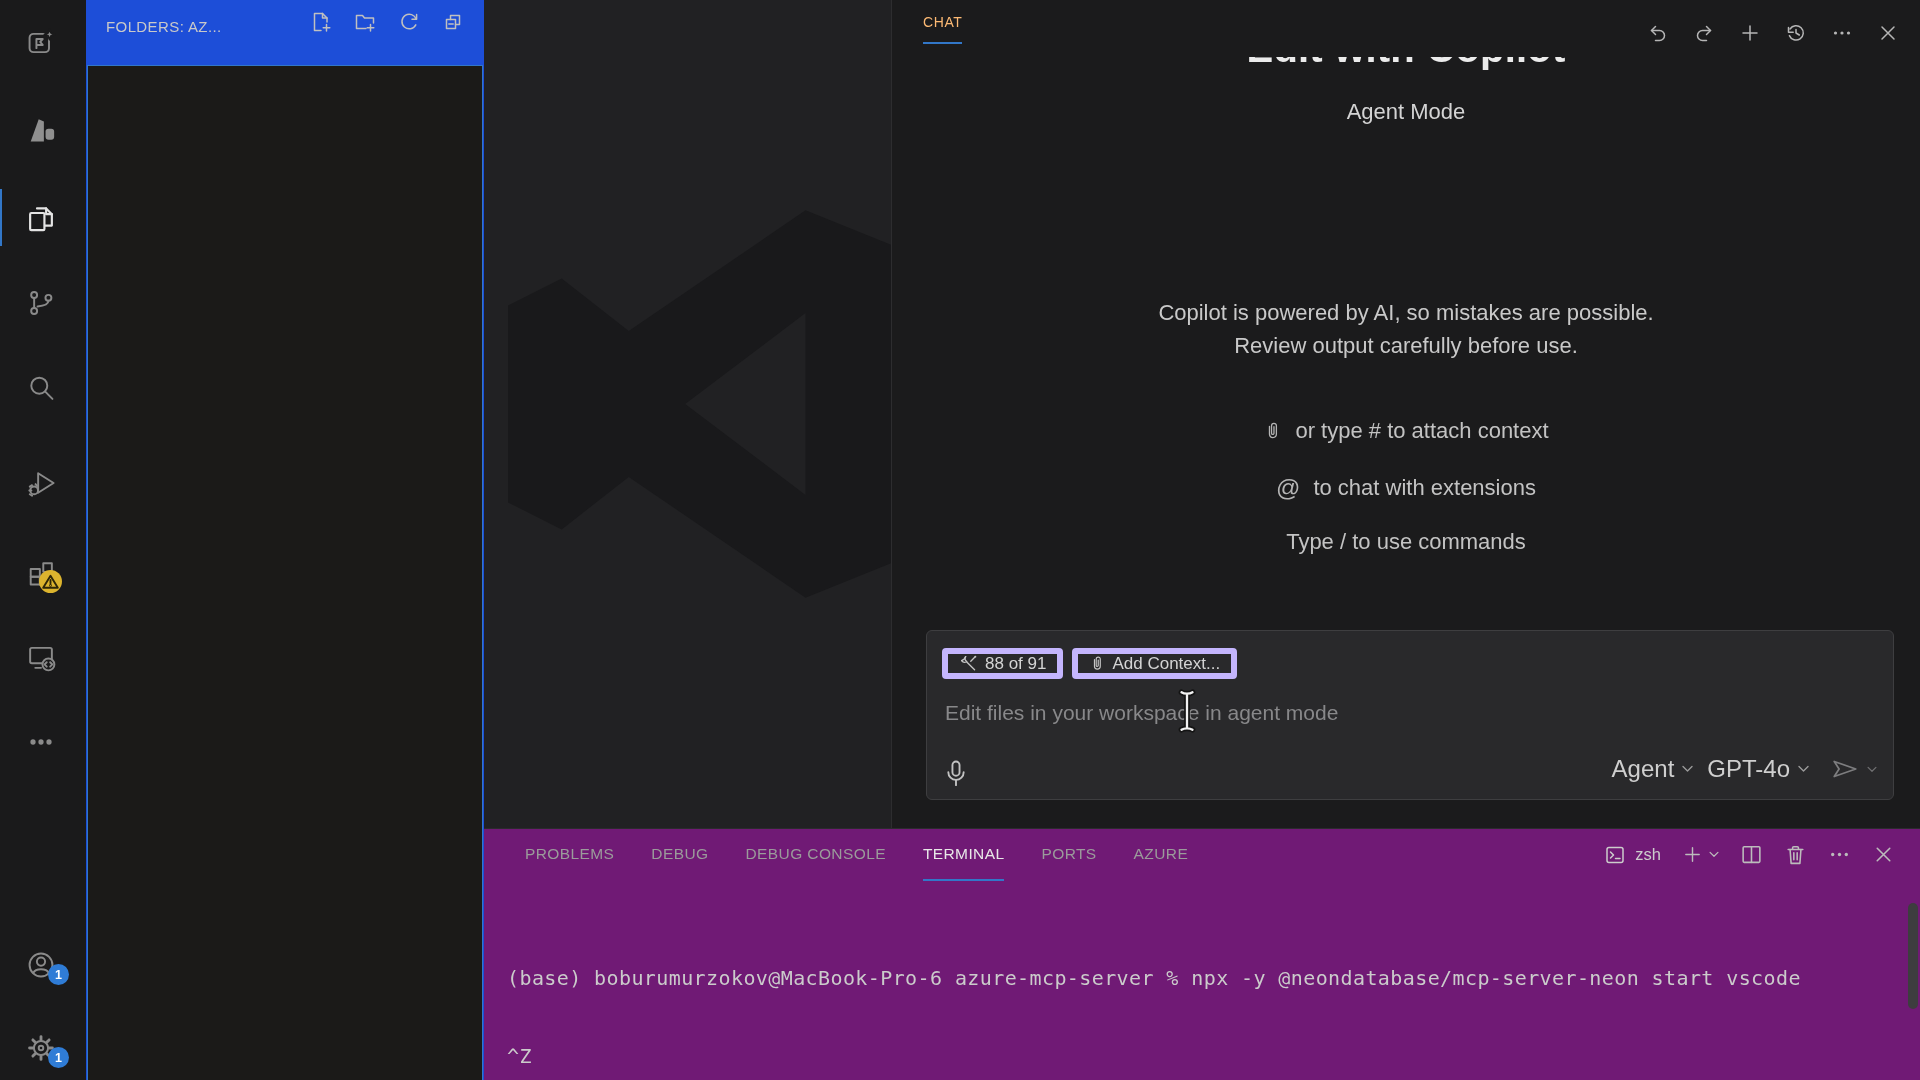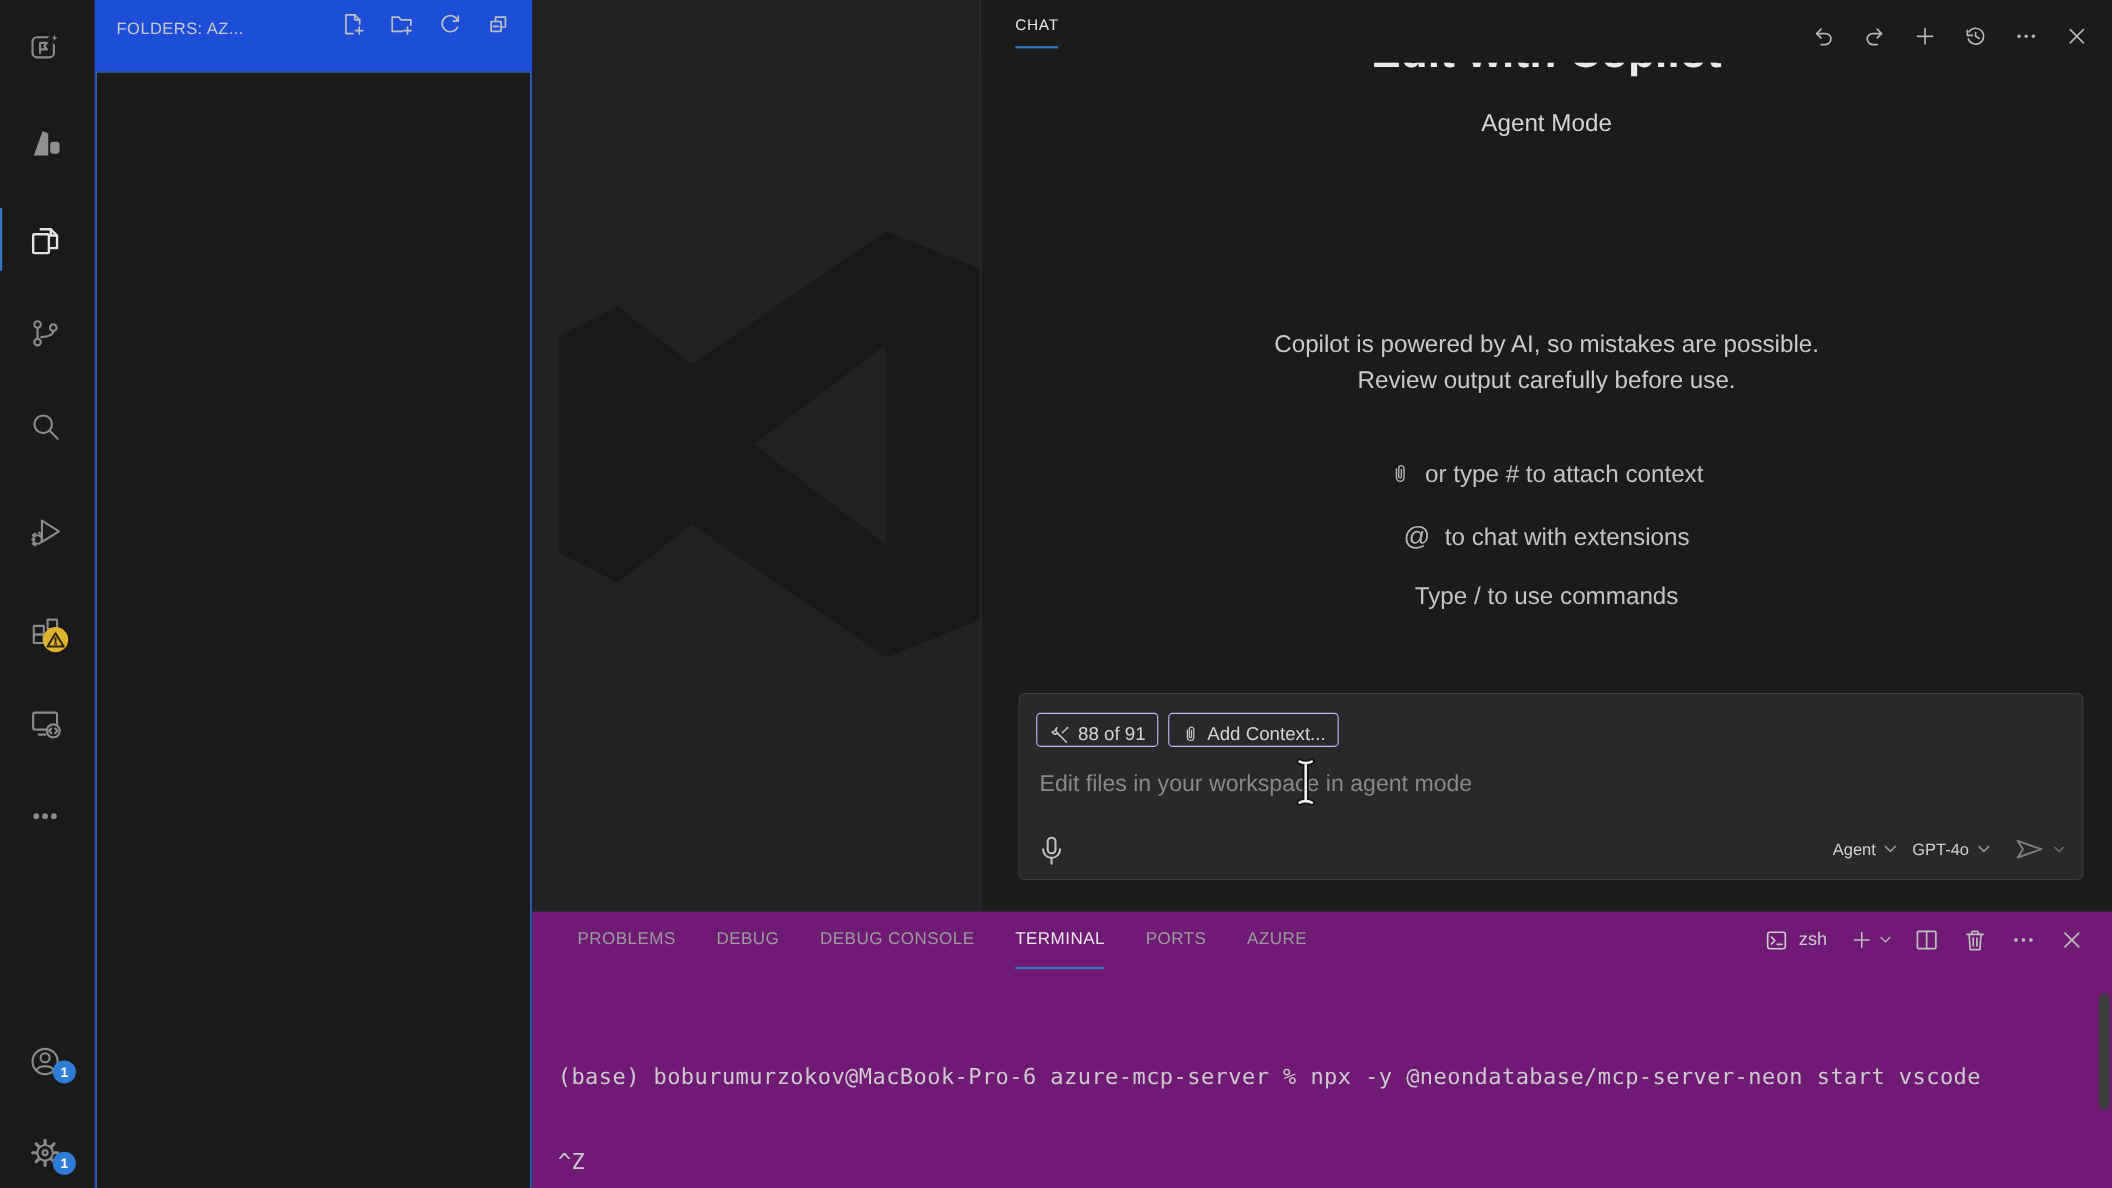--- a/index.html
+++ b/index.html
@@ -25,41 +25,41 @@
   .treebox { position:absolute; left:1px; right:1px; top:65px; bottom:-3px; background:#1b1a18; border:1.5px solid #3277c8; }
 
   
   .editor { position:absolute; left:484px; top:0; width:407px; height:828px; background:#212123; overflow:hidden; }
   .watermark { position:absolute; left:24px; top:208px; width:392px; height:392px; }
 
   
   .chat { position:absolute; left:891px; top:0; width:1029px; height:828px; background:#1b1b1c; border-left:1px solid #2d2d2f; overflow:hidden; }
   .chat-title { position:absolute; top:26px; left:0; width:100%; text-align:center; font-size:40px; font-weight:600; color:#ebebeb; z-index:1; letter-spacing:.2px; }
   .chat-header { position:absolute; top:0; left:0; width:100%; height:57px; background:#1b1b1c; z-index:2; }
-  .chat-tab { position:absolute; left:31px; top:14px; padding-bottom:12px; font-size:14px; letter-spacing:.6px; color:#e5e5e5; border-bottom:2px solid #3277c8; cursor:pointer; }
+  .chat-tab { position:absolute; left:31px; top:14px; padding-bottom:12px; font-size:14px; letter-spacing:.6px; color:#fdba74; border-bottom:2px solid #3277c8; cursor:pointer; }
   .chat-actions { position:absolute; right:21px; top:22px; display:flex; gap:24px; color:#b6b6b6; }
   .chat-actions .btn { width:22px; height:22px; cursor:pointer; }
   .chat-sub { position:absolute; top:99px; width:100%; text-align:center; font-size:22px; color:#d4d4d4; }
   .chat-p { position:absolute; width:100%; text-align:center; font-size:22px; line-height:33px; color:#c9c9c9; }
   .chat-p .link { color:#3e96fa; cursor:pointer; }
   .hintrow { position:absolute; width:100%; display:flex; align-items:center; justify-content:center; gap:13px; font-size:22px; color:#c3c3c3; }
   .hintrow .hicon { color:#b5b5b5; }
   .atsym { font-size:24px; color:#b5b5b5; }
 
   
   .chat-input { position:absolute; left:34px; top:630px; width:968px; height:170px; background:#29292b; border:1px solid #3e3e40; border-radius:6px; }
   .chips { position:absolute; left:15px; top:17px; display:flex; gap:9px; }
-  .chip { display:flex; align-items:flex-end; gap:7px; height:31px; padding:0 11px; border:1px solid #c4b5fd; border-radius:4px;
+  .chip { display:flex; align-items:flex-start; gap:7px; height:31px; padding:0 11px; border:6px solid #c4b5fd; border-radius:4px;
           font-size:17px; color:#d4d4d4; cursor:pointer; white-space:nowrap; }
   .chip .cicon { color:#c6c6c6; }
   .placeholder { position:absolute; left:18px; top:70px; font-size:21px; color:#88888a; cursor:text; }
   .textcursor { position:absolute; left:250px; top:58px; width:20px; height:44px; z-index:3; }
   .mic { position:absolute; left:16px; bottom:13px; width:26px; height:28px; color:#c2c2c2; cursor:pointer; }
   .in-controls { position:absolute; right:16px; bottom:16px; display:flex; align-items:center; gap:14px; }
-  .dd { display:flex; align-items:center; gap:8px; font-size:15px; color:#cfcfcf; cursor:pointer; }
+  .dd { display:flex; align-items:center; gap:8px; font-size:24px; color:#cfcfcf; cursor:pointer; }
   .dd .chev { color:#9a9a9a; }
   .send { display:flex; align-items:center; gap:8px; color:#7d7d7f; cursor:pointer; margin-left:8px; }
 
   
   .panel { position:absolute; left:484px; top:828px; width:1436px; height:252px; background:#701a75; border-top:1px solid #2b2b2d; overflow:hidden; }
   .ptabs { position:absolute; left:41px; top:0; height:52px; display:flex; gap:37px; }
   .ptab { display:flex; align-items:center; height:52px; font-size:15.5px; letter-spacing:.4px; color:#9b9b9b; border-bottom:2px solid transparent; cursor:pointer; white-space:nowrap; }
   .ptab.active { color:#e8e8e8; border-bottom-color:#3277c8; }
   .pctrl { position:absolute; right:25px; top:14px; display:flex; align-items:center; gap:21px; color:#bcbcbc; }
   .pctrl .btn { width:23px; height:23px; cursor:pointer; }

